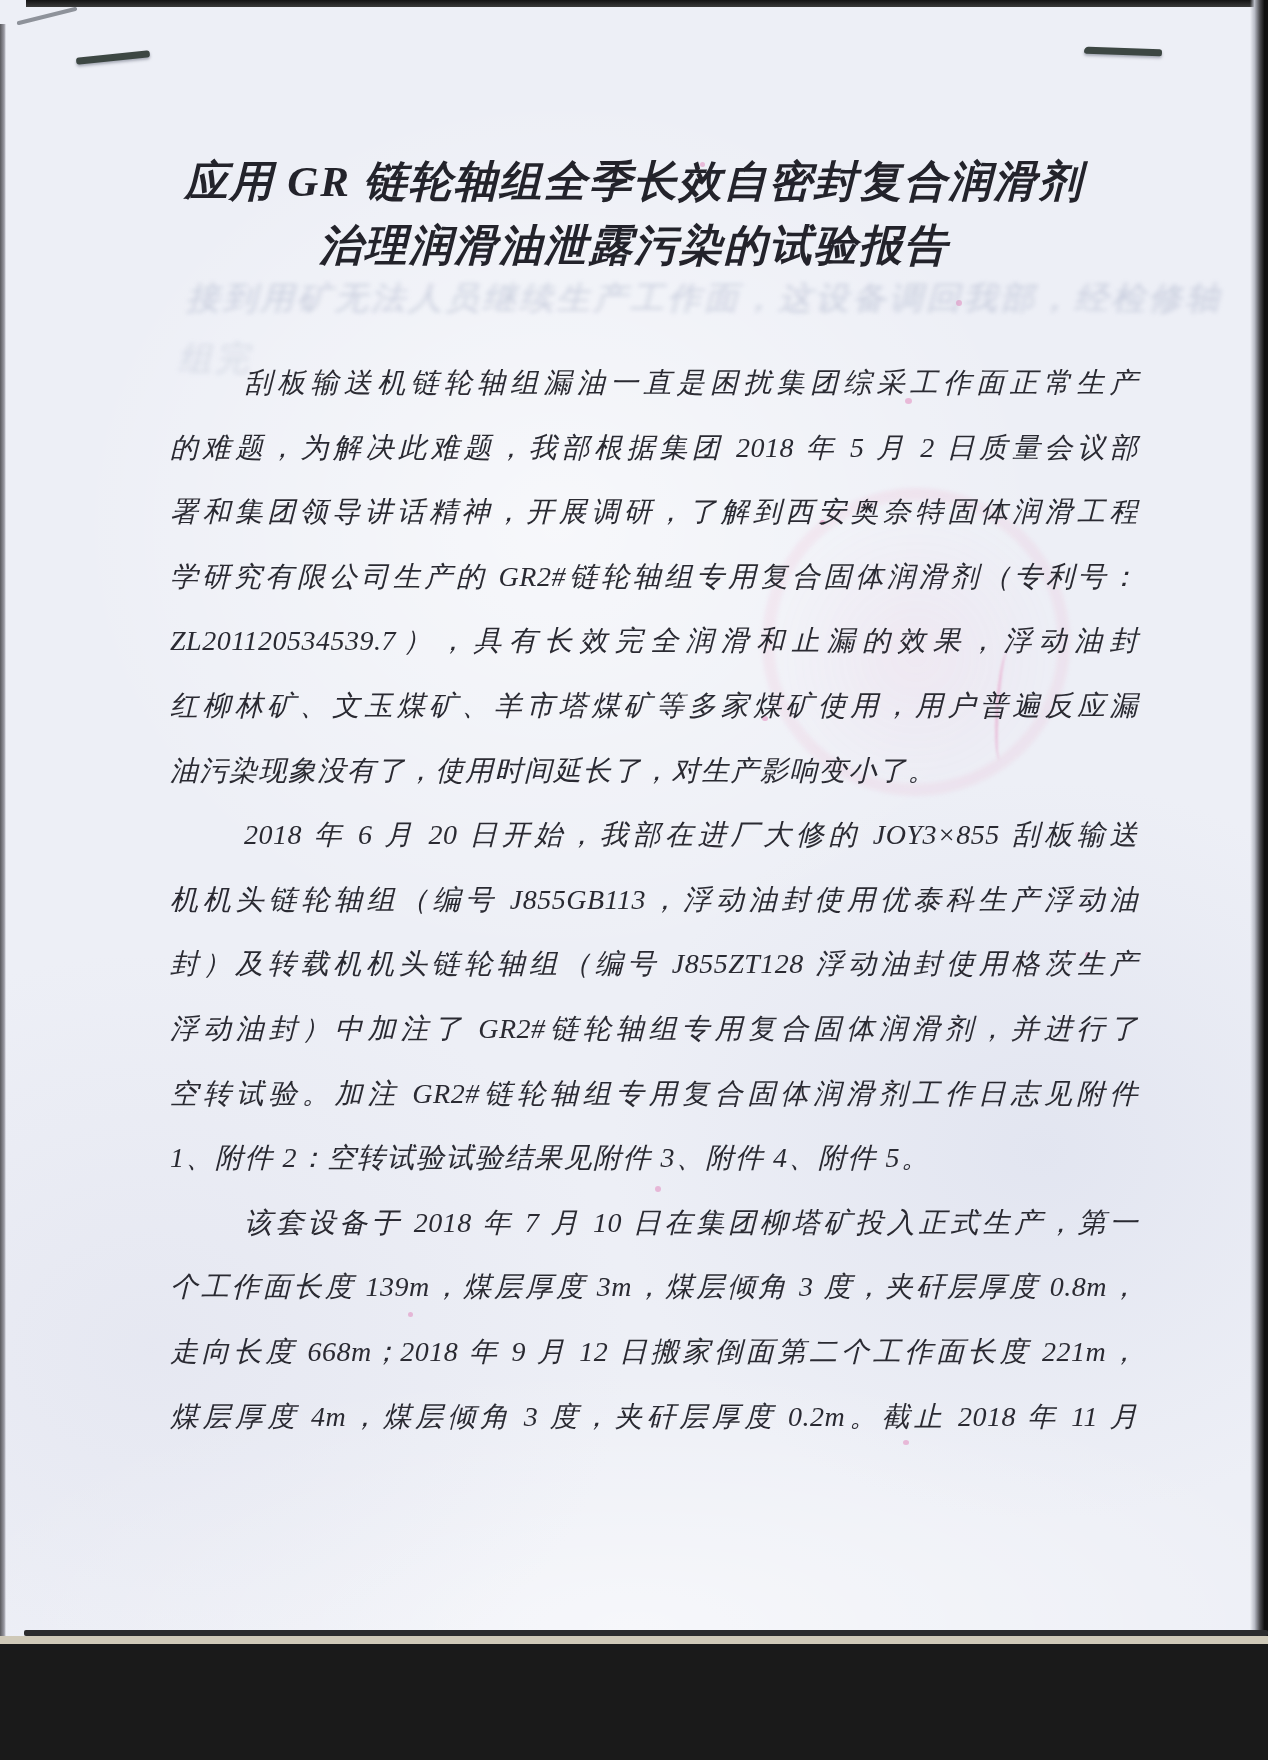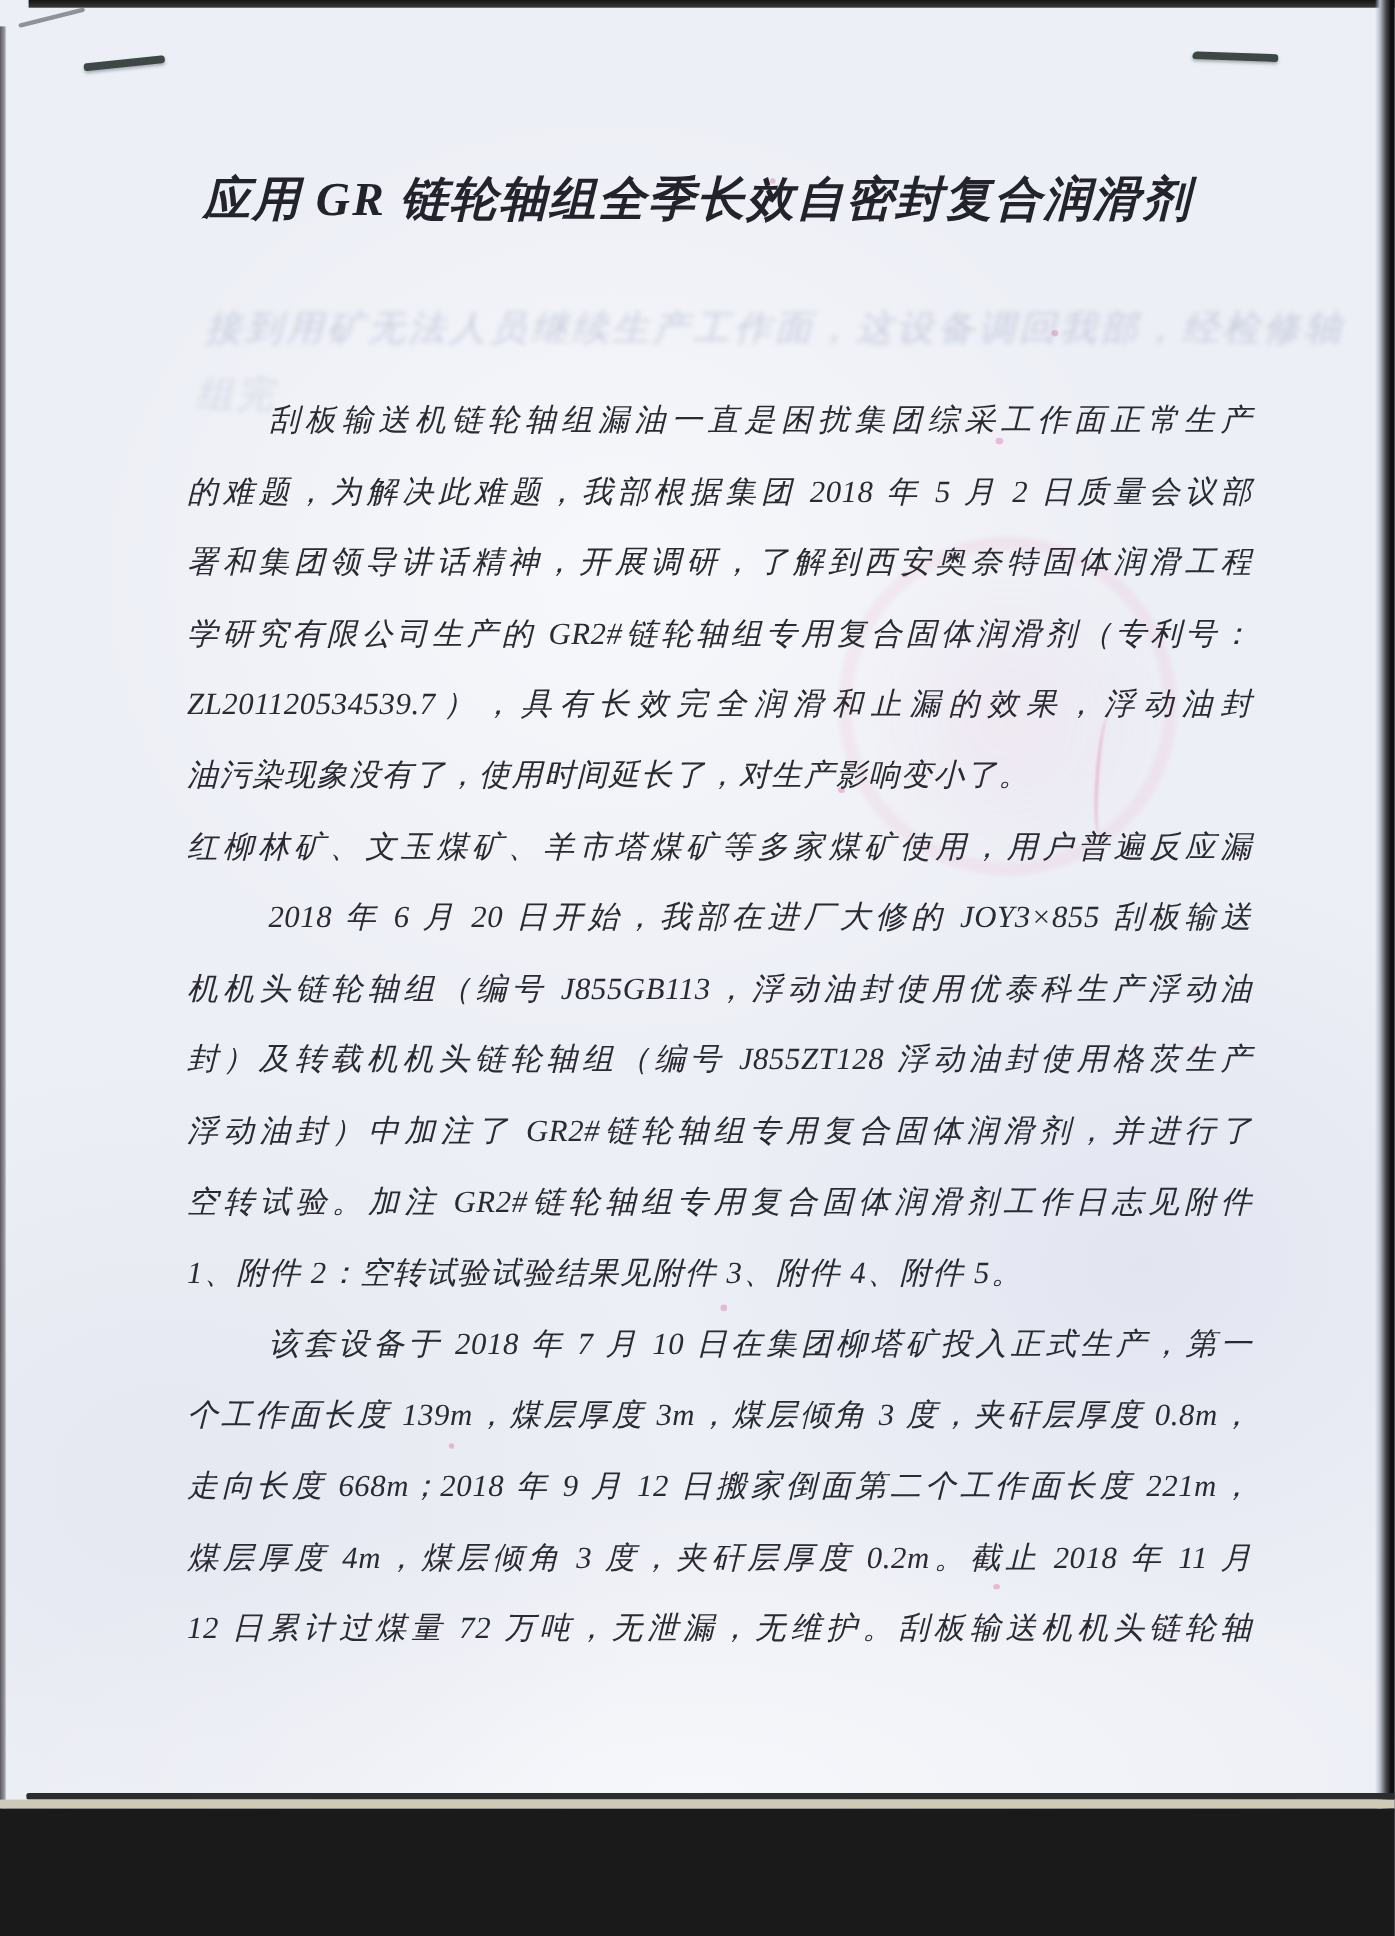--- a/index.html
+++ b/index.html
@@ -89,41 +89,41 @@
   <div class="speck" style="left:905px;top:398px;width:7px;height:6px;"></div>
   <div class="speck" style="left:820px;top:520px;width:5px;height:5px;"></div>
   <div class="speck" style="left:762px;top:716px;width:6px;height:5px;"></div>
   <div class="speck" style="left:655px;top:1186px;width:6px;height:6px;"></div>
   <div class="speck" style="left:408px;top:1312px;width:5px;height:5px;"></div>
   <div class="speck" style="left:1085px;top:952px;width:5px;height:5px;"></div>
   <div class="speck" style="left:903px;top:1440px;width:6px;height:5px;"></div>
 
   <div class="title">
     <div>应用 GR 链轮轴组全季长效自密封复合润滑剂</div>
+    <div>治理润滑油泄露污染的试验报告</div>
   </div>
 
   <div class="body-lines">
       <div class="line indent">刮板输送机链轮轴组漏油一直是困扰集团综采工作面正常生产</div>
       <div class="line">的难题，为解决此难题，我部根据集团 2018 年 5 月 2 日质量会议部</div>
       <div class="line">署和集团领导讲话精神，开展调研，了解到西安奥奈特固体润滑工程</div>
       <div class="line">学研究有限公司生产的 GR2#链轮轴组专用复合固体润滑剂（专利号：</div>
       <div class="line">ZL201120534539.7），具有长效完全润滑和止漏的效果，浮动油封</div>
+      <div class="line">红柳林矿、文玉煤矿、羊市塔煤矿等多家煤矿使用，用户普遍反应漏</div>
       <div class="line end">油污染现象没有了，使用时间延长了，对生产影响变小了。</div>
-      <div class="line">红柳林矿、文玉煤矿、羊市塔煤矿等多家煤矿使用，用户普遍反应漏</div>
       <div class="line indent">2018 年 6 月 20 日开始，我部在进厂大修的 JOY3×855 刮板输送</div>
       <div class="line">机机头链轮轴组（编号 J855GB113，浮动油封使用优泰科生产浮动油</div>
       <div class="line">封）及转载机机头链轮轴组（编号 J855ZT128 浮动油封使用格茨生产</div>
       <div class="line">浮动油封）中加注了 GR2#链轮轴组专用复合固体润滑剂，并进行了</div>
       <div class="line">空转试验。加注 GR2#链轮轴组专用复合固体润滑剂工作日志见附件</div>
       <div class="line end">1、附件 2：空转试验试验结果见附件 3、附件 4、附件 5。</div>
       <div class="line indent">该套设备于 2018 年 7 月 10 日在集团柳塔矿投入正式生产，第一</div>
       <div class="line">个工作面长度 139m，煤层厚度 3m，煤层倾角 3 度，夹矸层厚度 0.8m，</div>
       <div class="line">走向长度 668m；2018 年 9 月 12 日搬家倒面第二个工作面长度 221m，</div>
       <div class="line">煤层厚度 4m，煤层倾角 3 度，夹矸层厚度 0.2m。截止 2018 年 11 月</div>
-      <div class="line">12 日累计过煤量 72 万吨，无泄漏，无维护。刮板输送机机头链轮轴</div>
     </div>
 
   <div class="seal-bottom">
     <div class="seal-glyph sg1"></div>
     <div class="seal-glyph sg2"></div>
     <div class="seal-glyph sg3"></div>
     <div class="seal-glyph sg4"></div>
     <div class="seal-glyph sg5"></div>
   </div>
 

